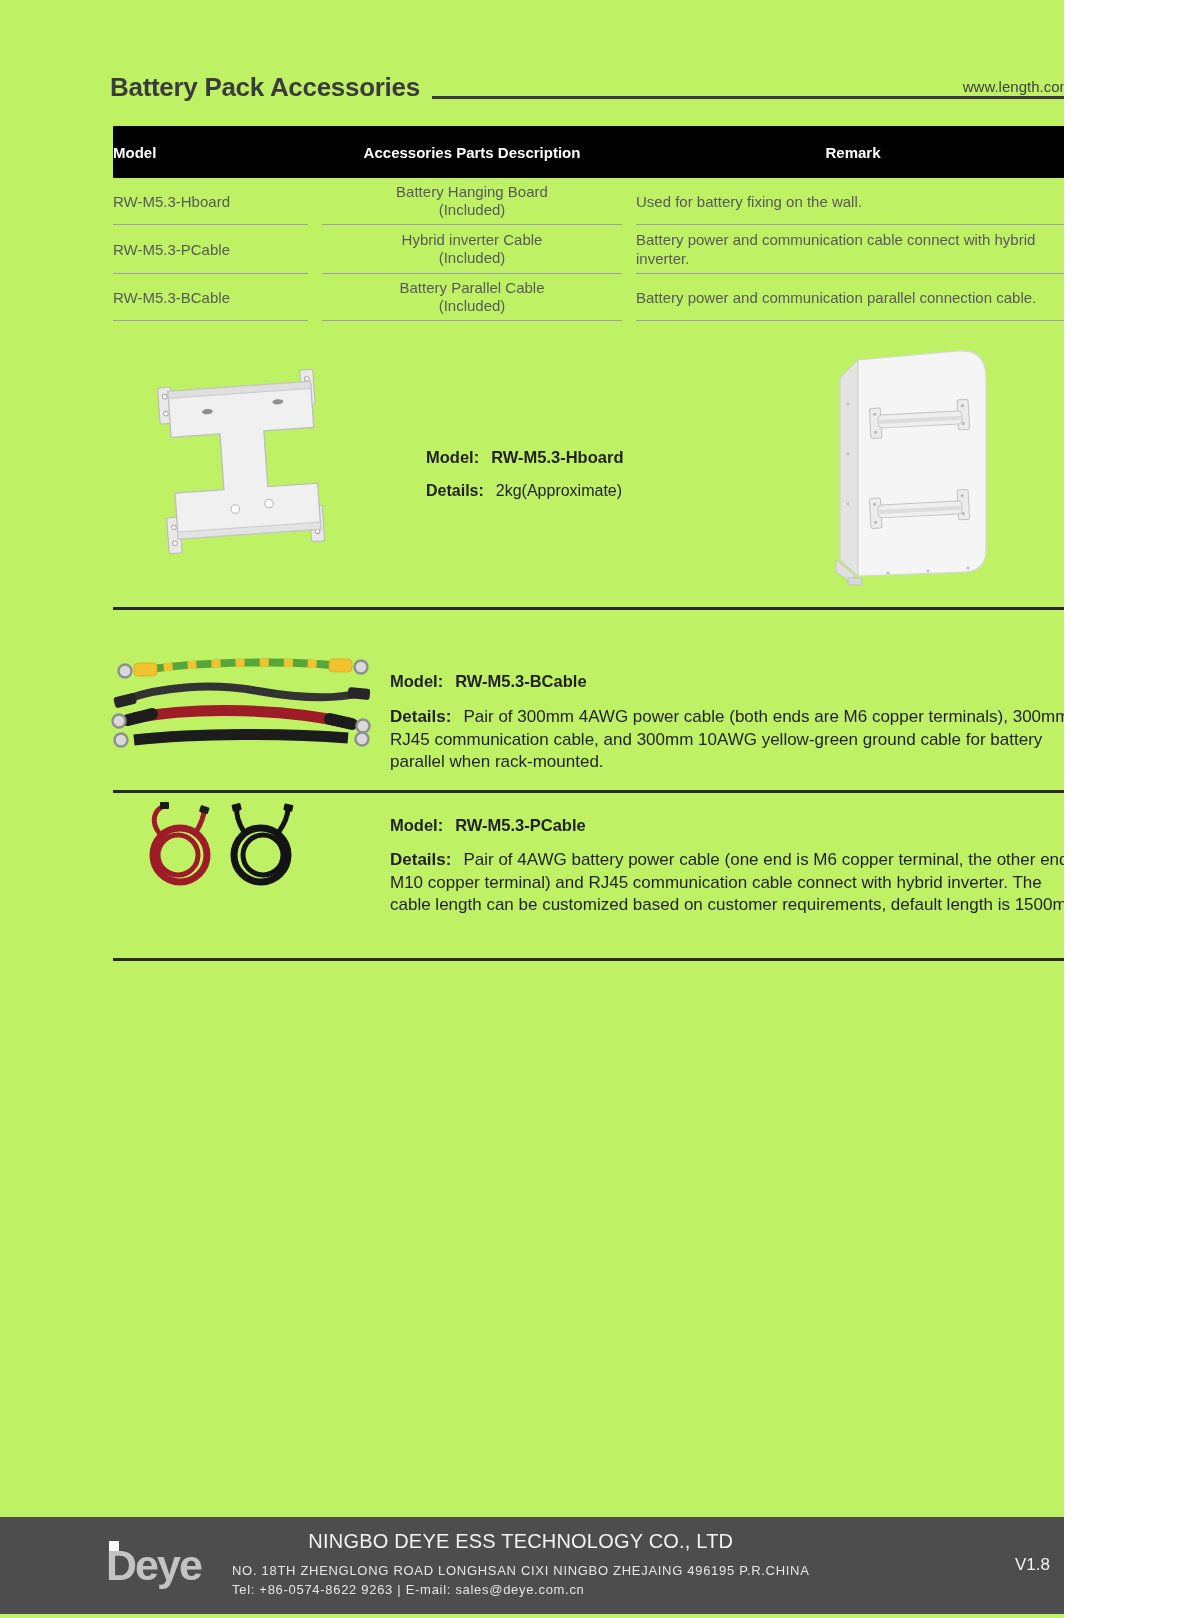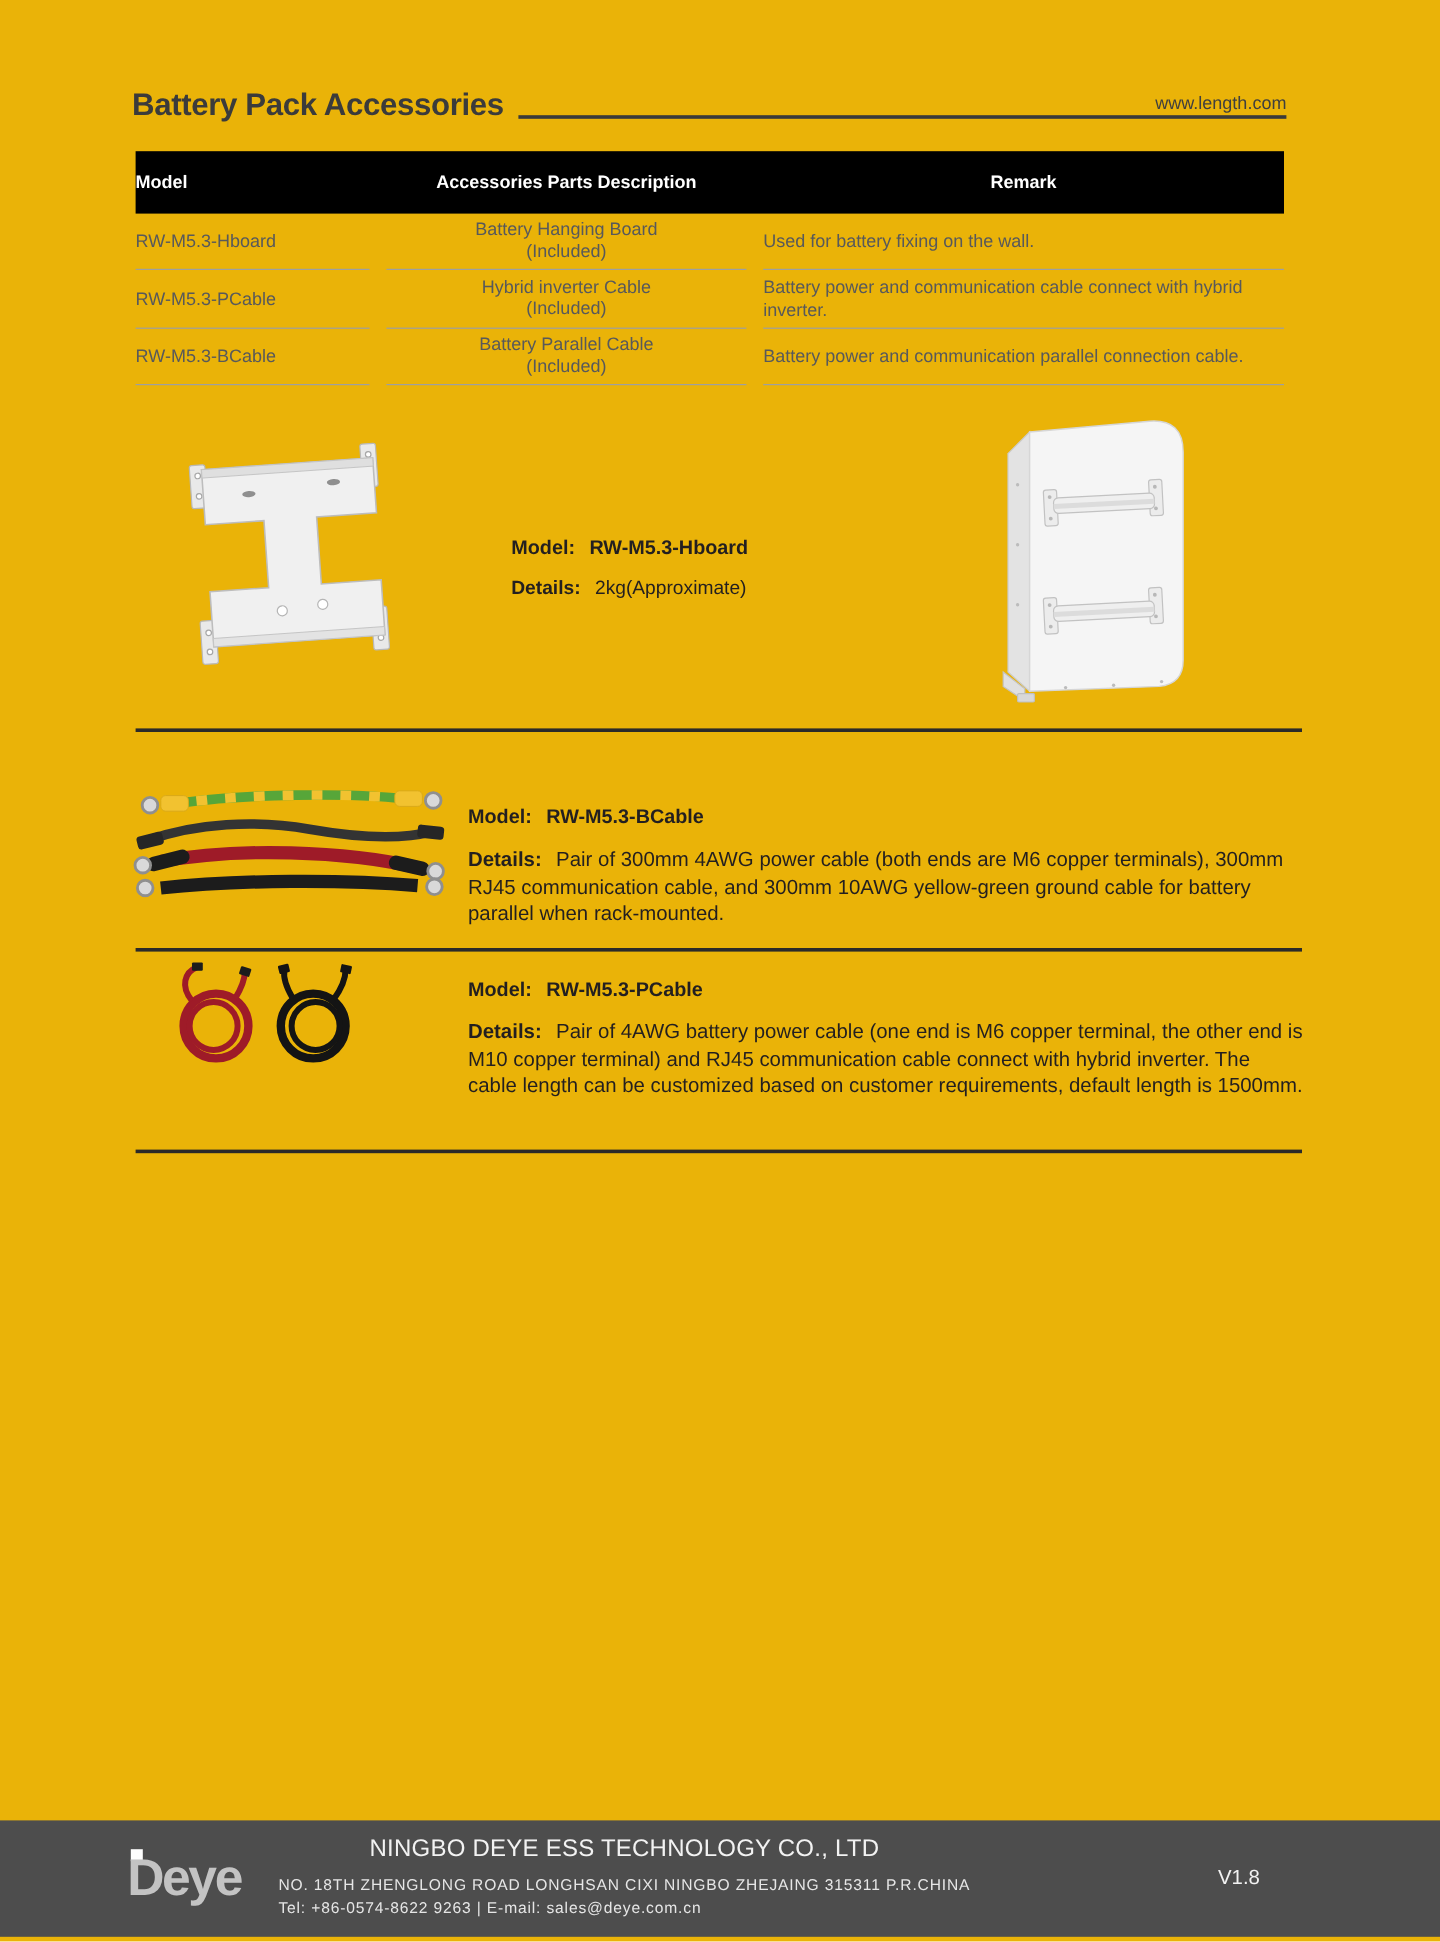--- a/index.html
+++ b/index.html
@@ -1,18 +1,18 @@
 <!DOCTYPE html>
 <html><head>
 <meta charset="utf-8">
 <style>
   * { margin:0; padding:0; box-sizing:border-box; }
   html,body { background:#ffffff; }
   body { font-family:"Liberation Sans", sans-serif; }
-  .page { position:relative; width:1200px; height:1618px; background:#eab308; overflow:hidden; }
+  .page { position:relative; width:1064px; height:1618px; background:#bef264; overflow:hidden; }
 
   
   .page-title { position:absolute; left:110px; top:72px; font-size:26px; font-weight:bold; color:#3b3b3b; letter-spacing:-0.3px; }
   .header-rule { position:absolute; left:432px; top:96px; width:640px; height:3px; background:#3a3a3a; }
   .site-url { position:absolute; left:932px; top:78px; width:140px; text-align:right; font-size:15px; color:#3f3f3f; }
 
   
   .acc-table { position:absolute; left:113px; top:126px; width:957px; }
   .t-grid { display:grid; grid-template-columns:195px 300px 1fr; column-gap:14px; }
   .t-header { background:#000; height:52px; align-items:center; }
@@ -262,19 +262,19 @@
 
   <div class="divider" id="divider-3" style="top:958px;"></div>
 
   <div class="footer">
     <div class="footer-logo">
       <span class="logo-dot"></span>
       <span class="logo-text">Deye</span>
     </div>
     <div class="footer-info">
       <div class="f-company">NINGBO DEYE ESS TECHNOLOGY CO., LTD</div>
-      <div class="f-address">NO. 18TH ZHENGLONG ROAD LONGHSAN CIXI NINGBO ZHEJAING 315311 P.R.CHINA</div>
+      <div class="f-address">NO. 18TH ZHENGLONG ROAD LONGHSAN CIXI NINGBO ZHEJAING 496195 P.R.CHINA</div>
       <div class="f-contact">Tel: +86-0574-8622 9263 | E-mail: sales@deye.com.cn</div>
     </div>
     <div class="f-version">V1.8</div>
   </div>
 
 </div>
 
 </body></html>

